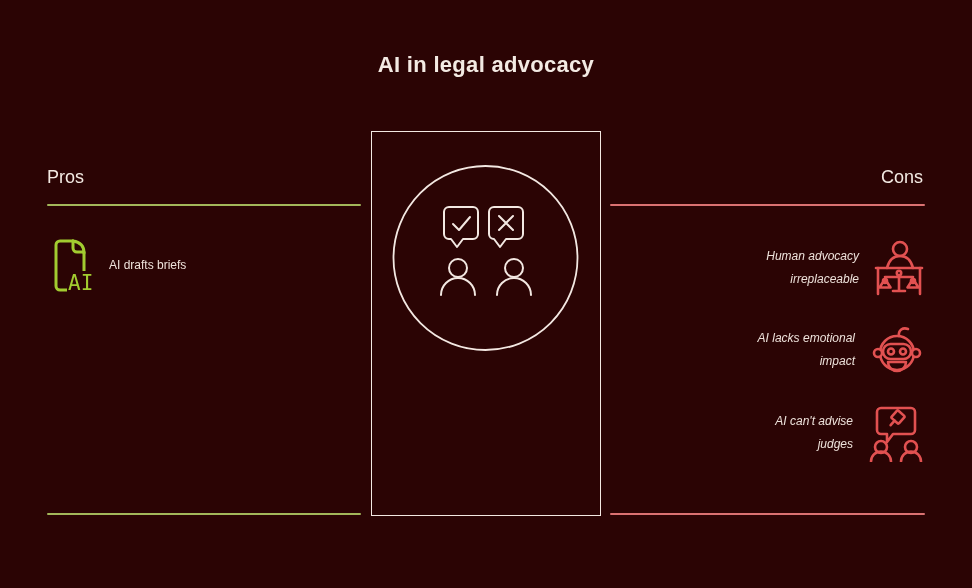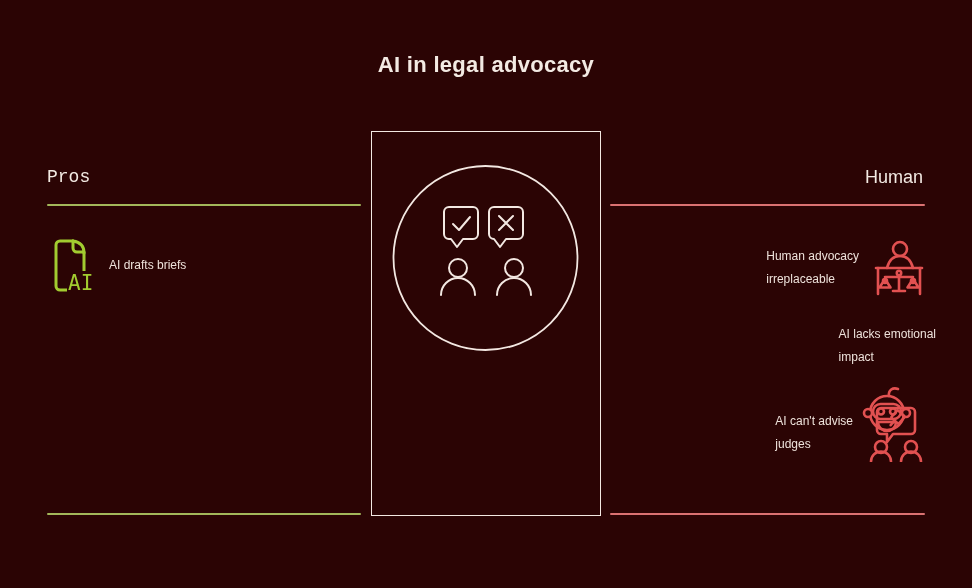--- a/index.html
+++ b/index.html
@@ -18,38 +18,38 @@
     position:absolute; left:0; top:52px; width:972px;
     text-align:center;
     font-size:22px; font-weight:bold; letter-spacing:.3px;
     color: var(--text-primary, #f3eae3);
   }
   .col-label{
     position:absolute; top:167px;
     font-size:18px;
     color: var(--text-primary, #f1e7e0);
   }
-  .pros-label{ left:47px;font-family:Liberation Mono, monospace; }
+  .pros-label{ left:47px; }
   .cons-label{ right:49px; text-align:right; }
   .hline{ position:absolute; height:2px; border-radius:1px; }
   .green-line{ background: var(--green-line, #a3b75a); left:47px; width:314px; }
   .red-line{ background: var(--red-line, #db7272); left:610px; width:315px; }
   .line-top{ top:204px; }
   .line-bottom{ top:513px; }
 
   .item-row{
     position:absolute;
     display:flex; align-items:center; gap:14px;
   }
   .item-label{
     font-size:12px; line-height:23px;
     color: var(--text-item, #eee2db);
     white-space: pre-line;
   }
-  .cons .item-label{ text-align:left; }
+  .cons .item-label{ text-align:right;font-style:italic; }
   .icon{ display:flex; align-items:flex-start; justify-content:center; flex:0 0 auto; }
   .pros .icon{ color: var(--green-icon, #a2cc30); }
   .cons .icon{ color: var(--red-icon, #e25151); }
   .icon svg{ display:block; }
 
   .center-panel{
     position:absolute; left:371px; top:131px;
     width:230px; height:385px;
     border:1.5px solid var(--outline, #f3e8e2);
     box-sizing:border-box;
@@ -95,21 +95,21 @@
           <path d="M127 84 l14 14 M141 84 l-14 14"></path>
           <circle cx="86" cy="136" r="9"></circle>
           <path d="M69 163 a17 17 0 0 1 34 0"></path>
           <circle cx="142" cy="136" r="9"></circle>
           <path d="M125 163 a17 17 0 0 1 34 0"></path>
         </g>
       </g>
     </svg>
   </div>
 
-  <div class="col-label cons-label">Human</div>
+  <div class="col-label cons-label">Cons</div>
   <div class="hline red-line line-top"></div>
 
   <div class="item-row cons" style="right:47px; top:239px;">
     <span class="item-label">Human advocacy
 irreplaceable</span>
     <span class="icon">
       <svg width="52" height="58" viewBox="0 0 52 58">
         <g stroke="currentColor" stroke-width="2.6" fill="none" stroke-linecap="round" stroke-linejoin="round">
           <circle cx="27" cy="10" r="7"></circle>
           <path d="M14 29 c2 -8 6 -12 13 -12 c7 0 11 4 13 12"></path>
@@ -120,21 +120,21 @@
           <path d="M12 38 h28"></path>
           <path d="M12 40 l-5.5 8.5 h11 z"></path>
           <circle cx="12" cy="42" r="2"></circle>
           <path d="M40 40 l-5.5 8.5 h11 z"></path>
           <circle cx="40" cy="42" r="2"></circle>
         </g>
       </svg>
     </span>
   </div>
 
-  <div class="item-row cons" style="right:36px; top:323px;flex-direction:column;">
+  <div class="item-row cons" style="right:47px; top:323px;">
     <span class="item-label">AI lacks emotional
 impact</span>
     <span class="icon">
       <svg width="56" height="54" viewBox="0 0 56 54">
         <g stroke="currentColor" stroke-width="2.6" fill="none" stroke-linecap="round" stroke-linejoin="round">
           <path d="M30 13 c-1 -6 4 -9 9 -7"></path>
           <circle cx="28" cy="30" r="17"></circle>
           <circle cx="9" cy="30" r="4" fill="var(--background, #2b0404)"></circle>
           <circle cx="47" cy="30" r="4" fill="var(--background, #2b0404)"></circle>
           <rect x="14" y="21" width="28" height="15" rx="7.5"></rect>

